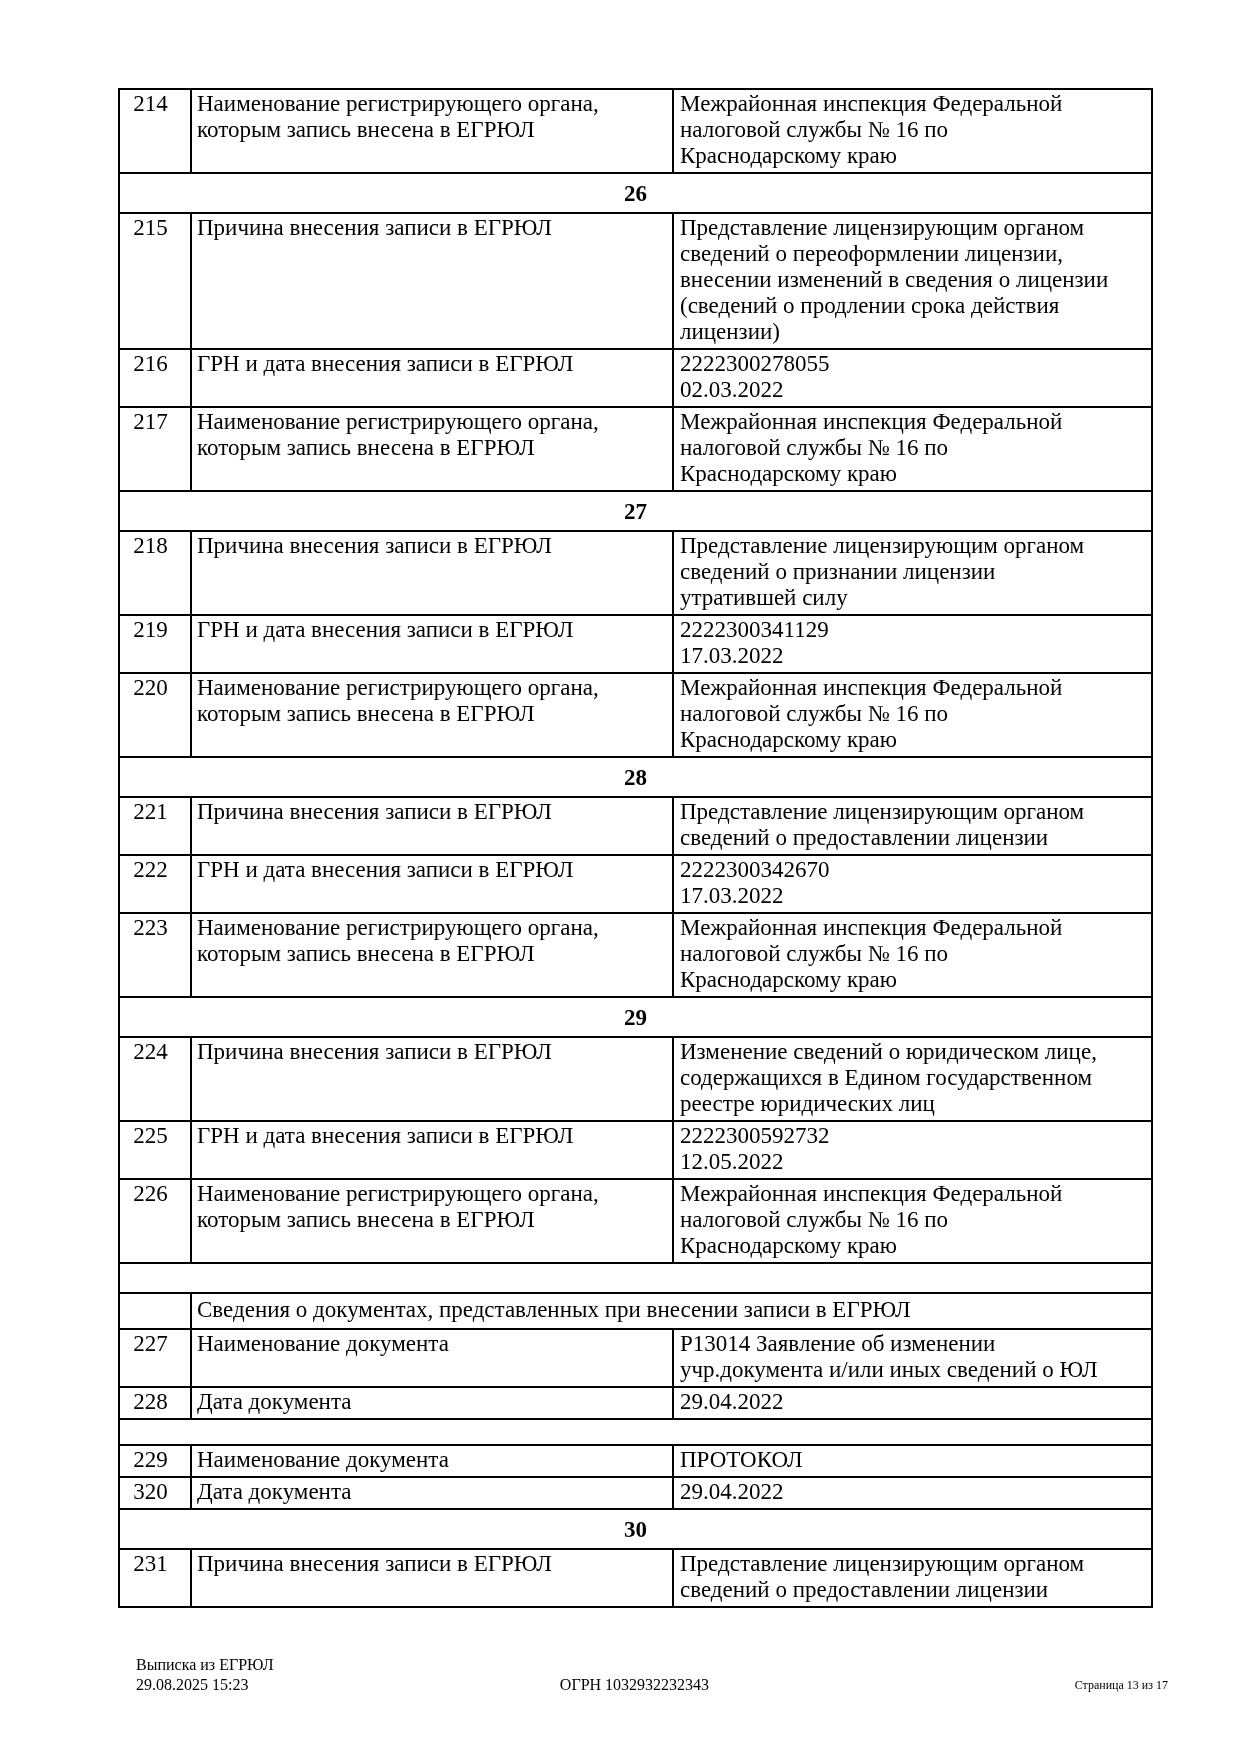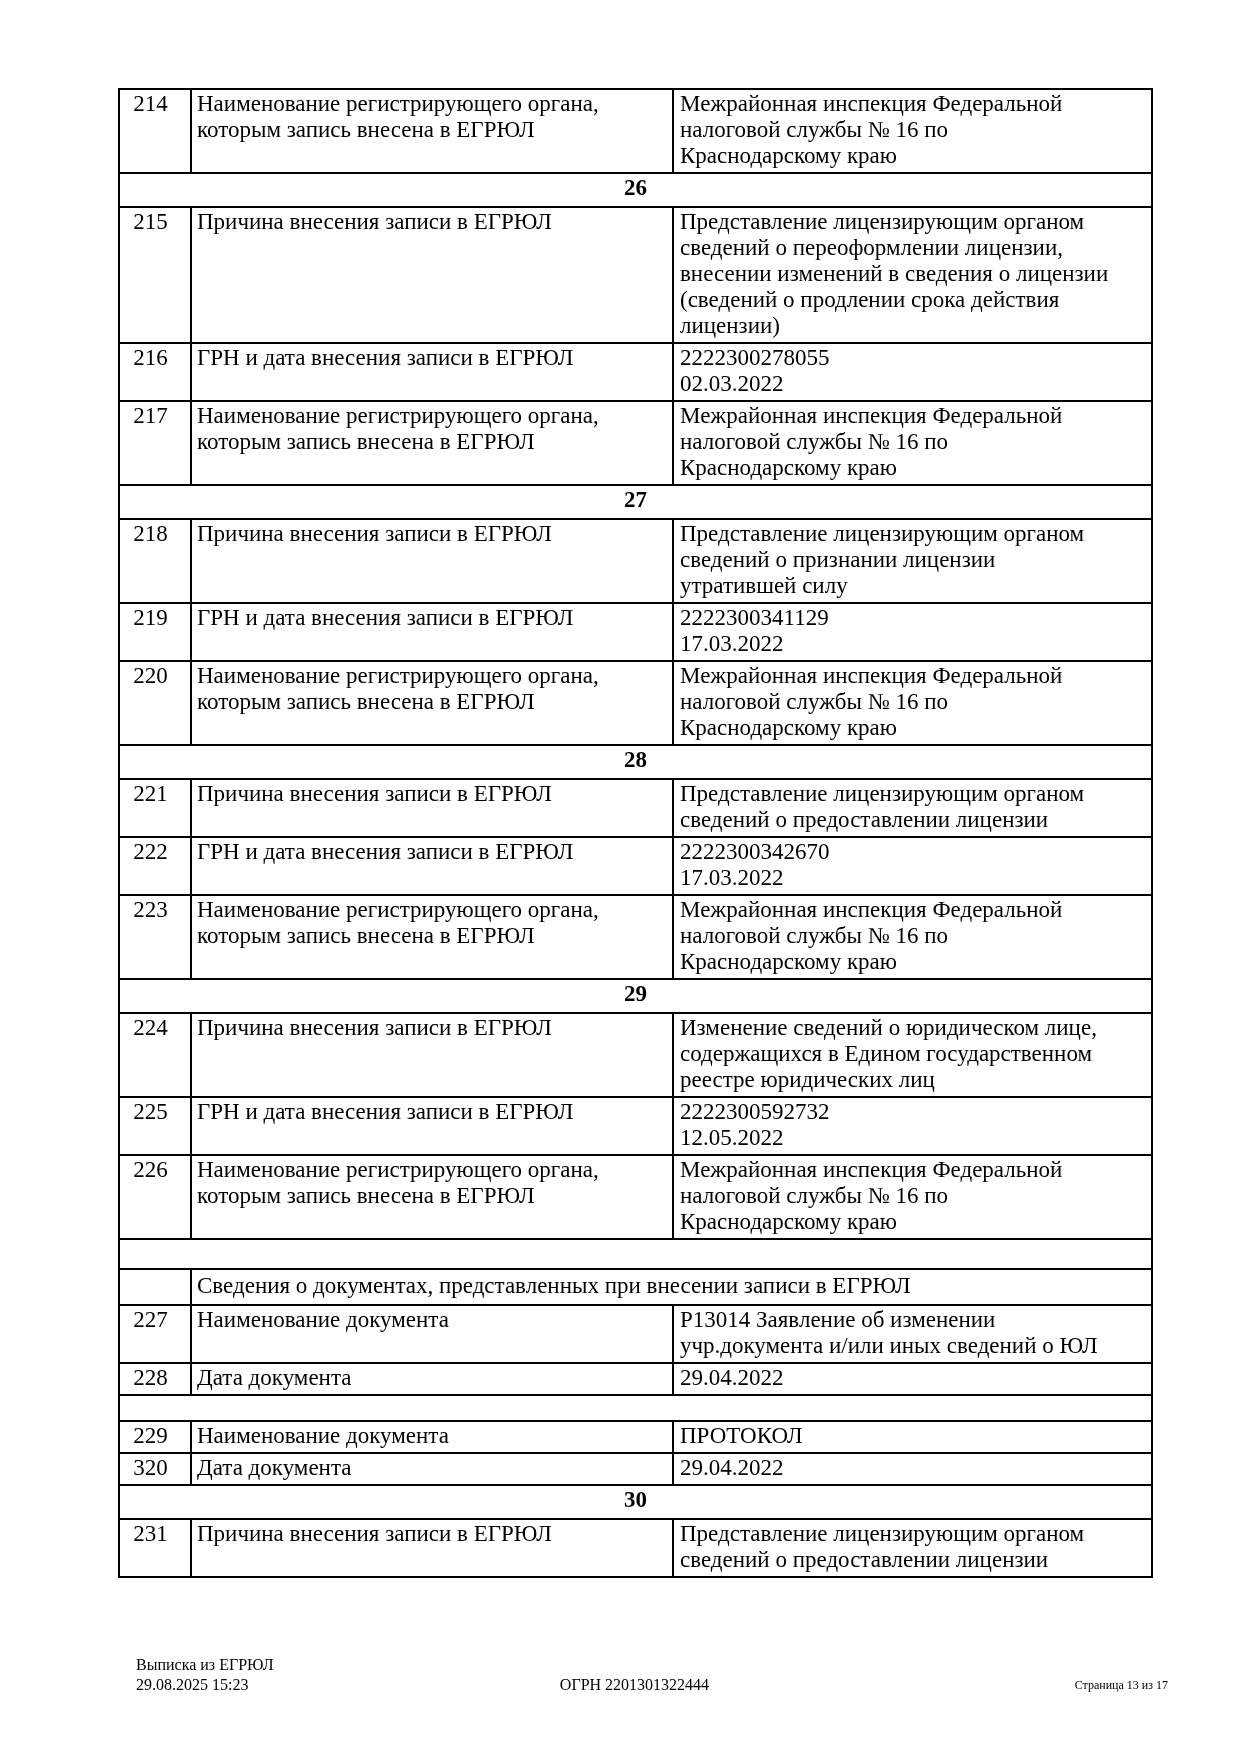--- a/index.html
+++ b/index.html
@@ -17,21 +17,21 @@
   table.egrul td {
     border:2px solid #000;
     vertical-align:top;
     font-size:23px; line-height:26px;
     white-space:pre-line;
     overflow:hidden;
   }
   td.num  { text-align:center; padding:1px 11px 3px 2px; }
   td.lbl  { padding:1px 20px 3px 5px; }
   td.val  { padding:1px 6px 3px 6px; }
-  tr.sec td { text-align:center; font-weight:bold; padding:1px 0 5px 0; }
+  tr.sec td { text-align:center; font-weight:bold; padding:7px 0 5px 0; }
   tr.sp1 td { height:30px; }
   tr.sp2 td { height:26px; }
   tr.docs td { padding:3px 6px 5px 5px;margin-top:32px; }
 
   .footer-left {
     position:absolute; left:118px; top:1655px;
     font-size:16px; line-height:20px;margin-left:18px;
   }
   .footer-center {
     position:absolute; left:118px; top:1675px; width:1033px;
@@ -199,16 +199,16 @@
         <td class="val">Представление лицензирующим органом
 сведений о предоставлении лицензии</td>
       </tr>
     </tbody>
   </table>
 
   <div class="footer-left">
     <div>Выписка из ЕГРЮЛ</div>
     <div>29.08.2025 15:23</div>
   </div>
-  <div class="footer-center">ОГРН 2201301322444</div>
+  <div class="footer-center">ОГРН 1032932232343</div>
   <div class="footer-right">Страница 13 из 17</div>
 
 </div>
 
 </body></html>

